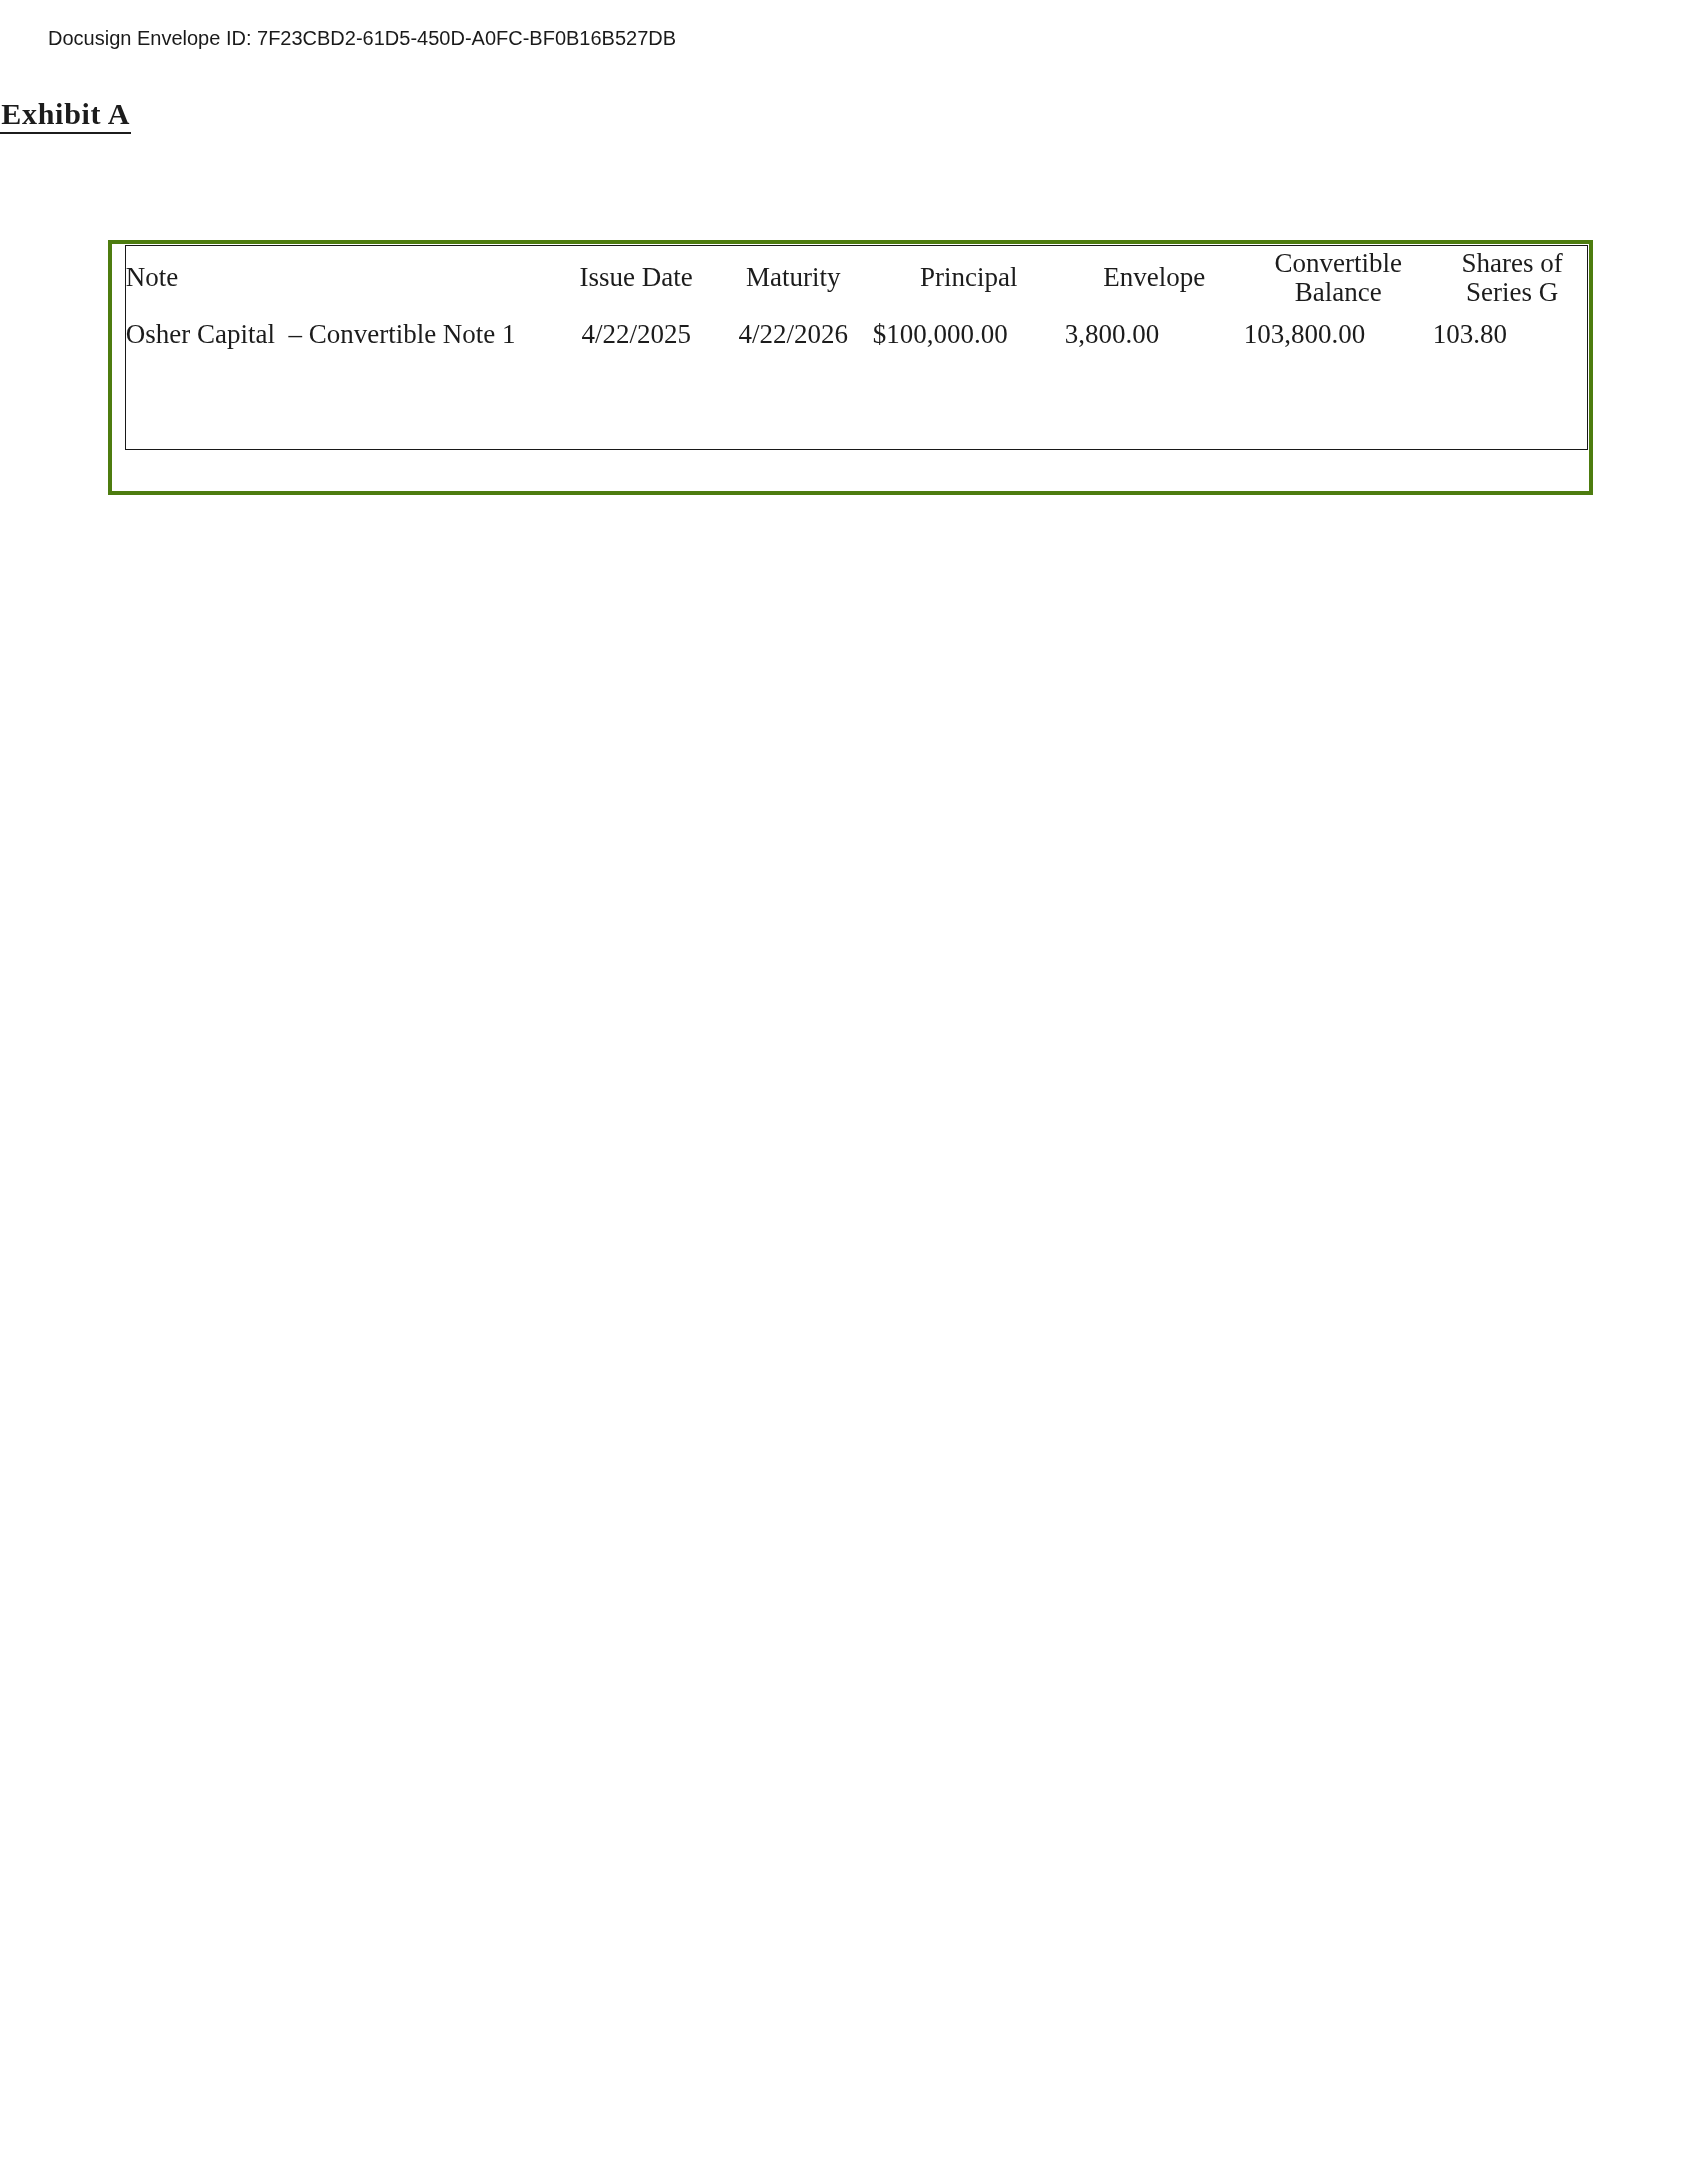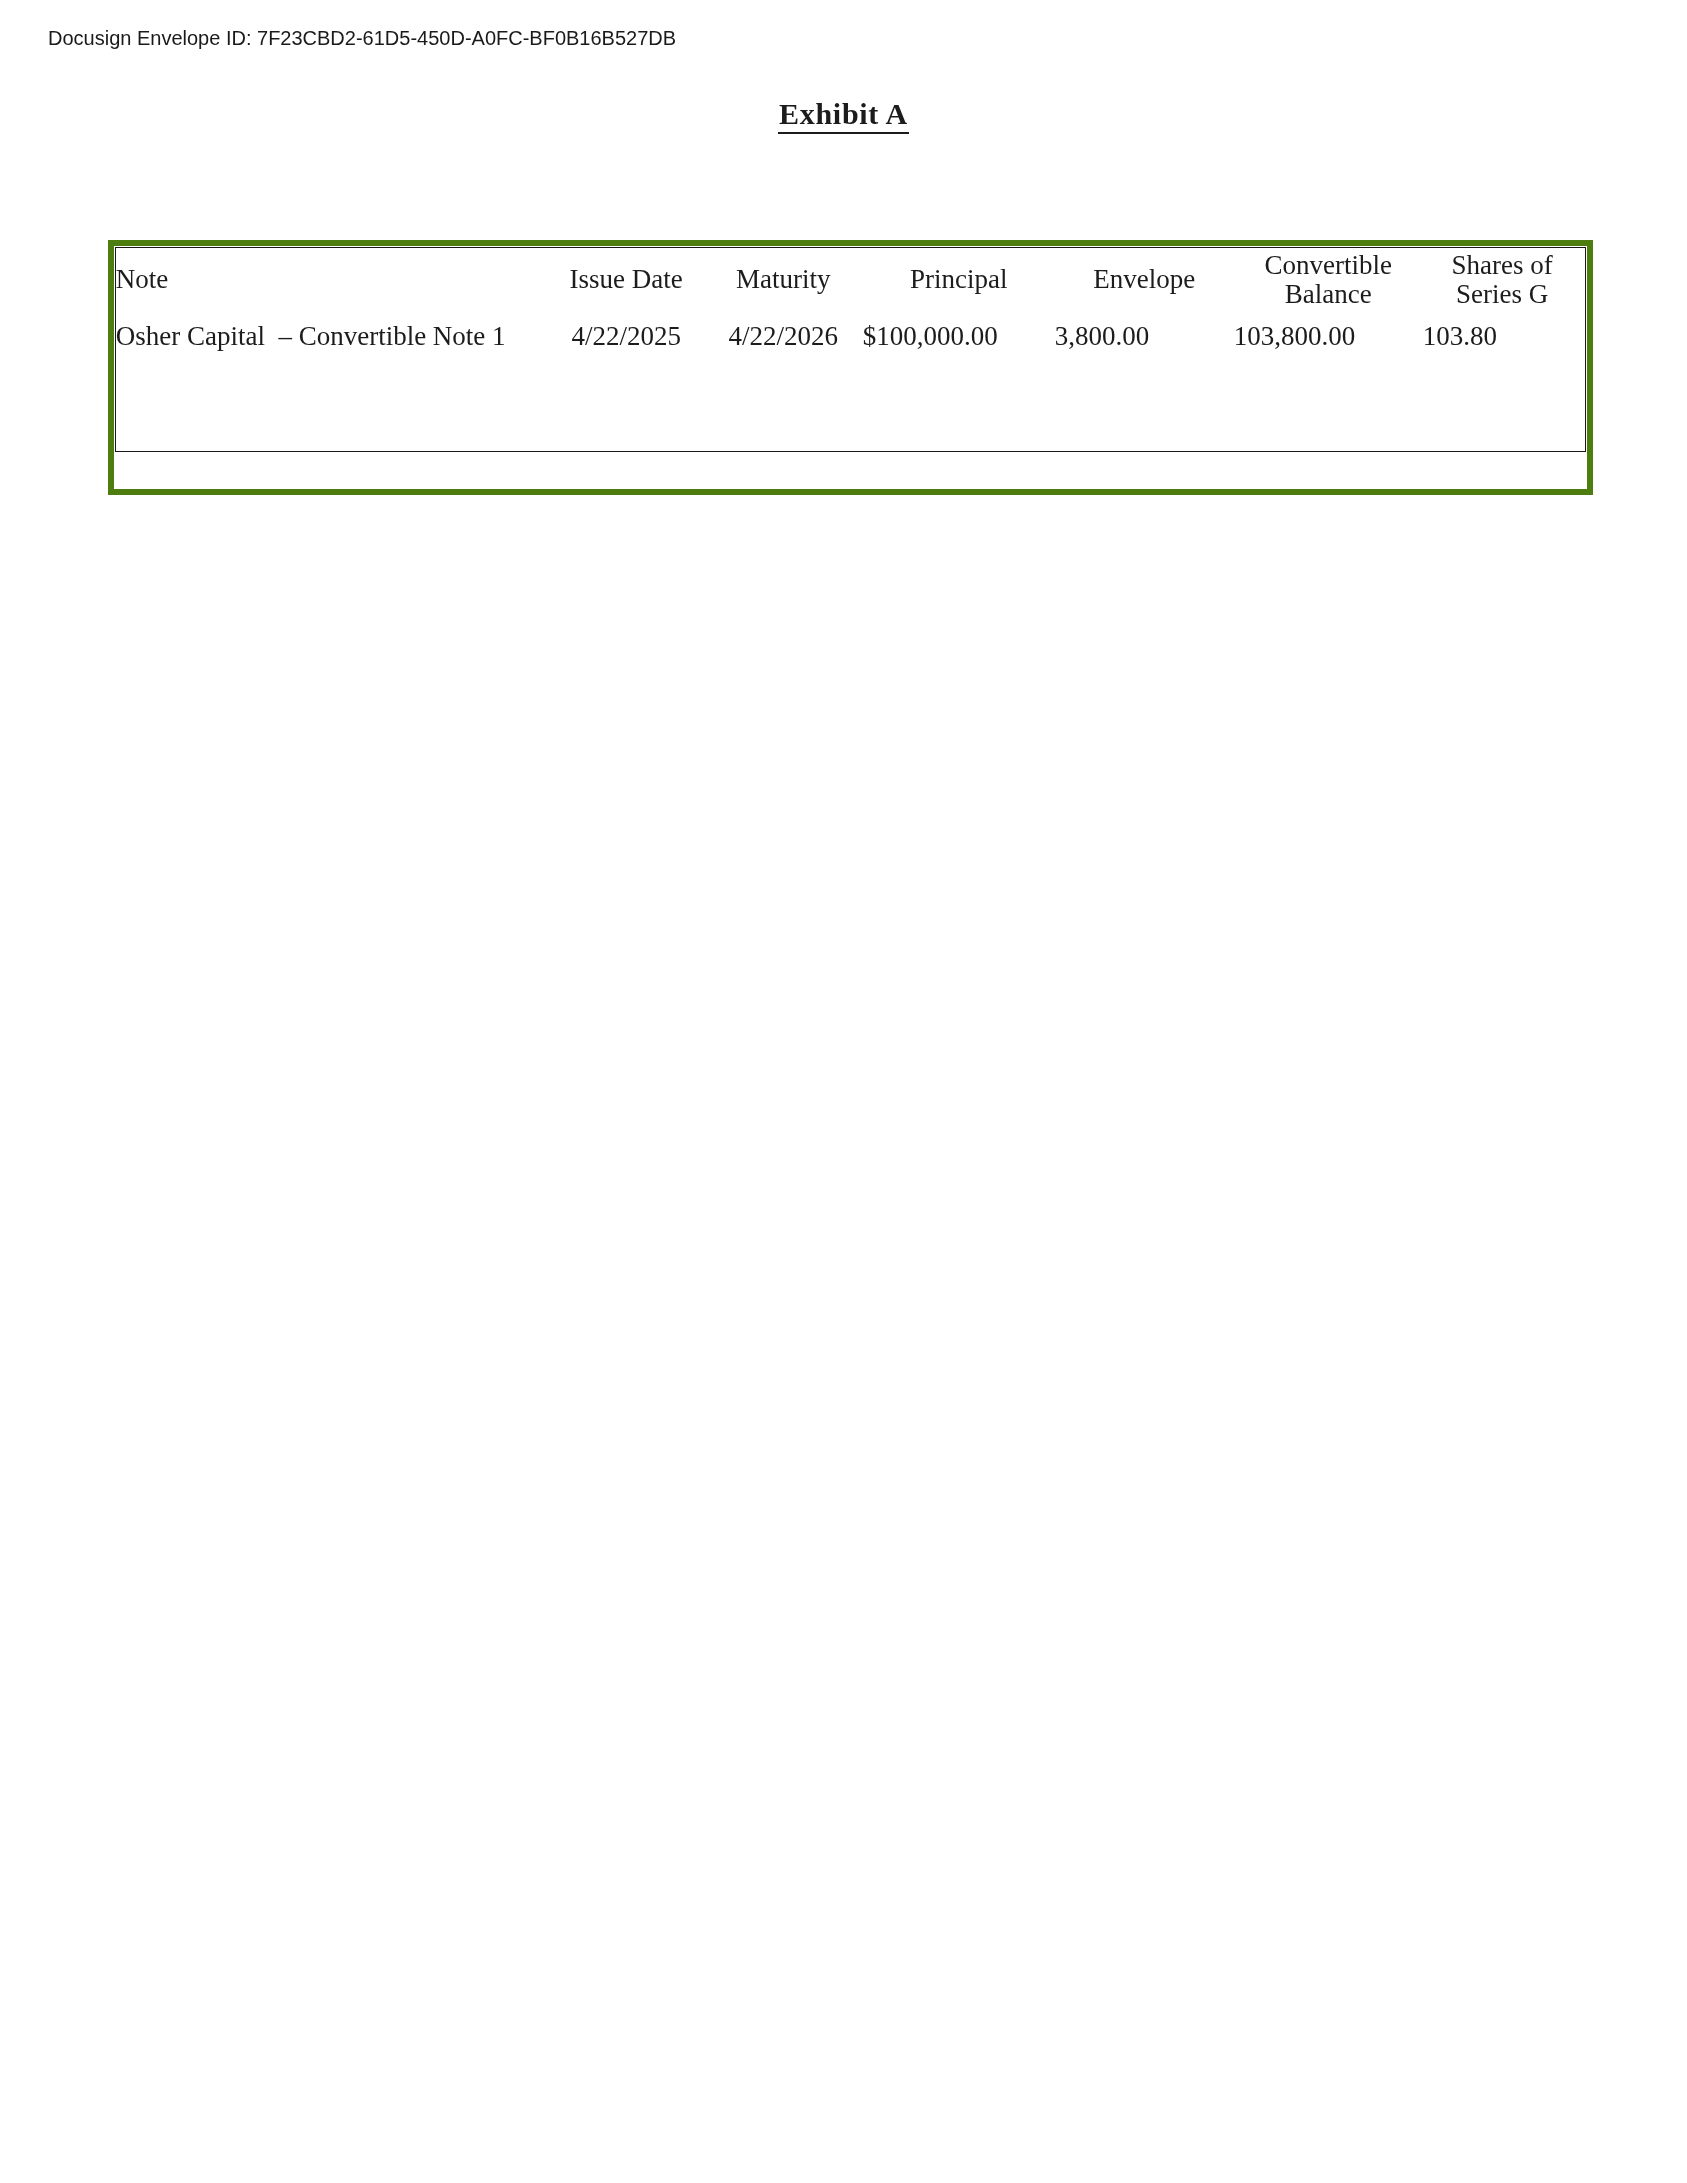--- a/index.html
+++ b/index.html
@@ -21,40 +21,41 @@
     font-family: "Liberation Sans", sans-serif;
     font-size: 20px;
     color: #1a1a1a;
     white-space: nowrap;
   }
   .title-wrap {
     position: absolute;
     top: 97px;
     left: 0;
     width: 100%;
-    text-align: center;
+    text-align: left;
   }
   .page-title {
     display: inline-block;
     font-size: 30px;
     font-weight: bold;
     color: #1c1c1c;
     border-bottom: 2.6px solid #1c1c1c;
     padding: 0 1.3px 0.7px 1.3px;
     letter-spacing: 0.7px;
   }
   .note-table-frame {
     position: absolute;
     left: 108px;
     top: 240px;
     width: 1485px;
     height: 255px;
     box-sizing: border-box;
-    border: 6px solid #4d7c0f;
+    border: 4px solid #4d7c0f;
     background: #ffffff;
+    padding-left: 12px;
   }
   .inner-box {
     margin: 0.7px 0.7px 0 0.7px;
     border: 1.3px solid #181818;
     height: 205px;
     box-sizing: border-box;
     overflow: hidden;
   }
   table.grid {
     border-collapse: collapse;

